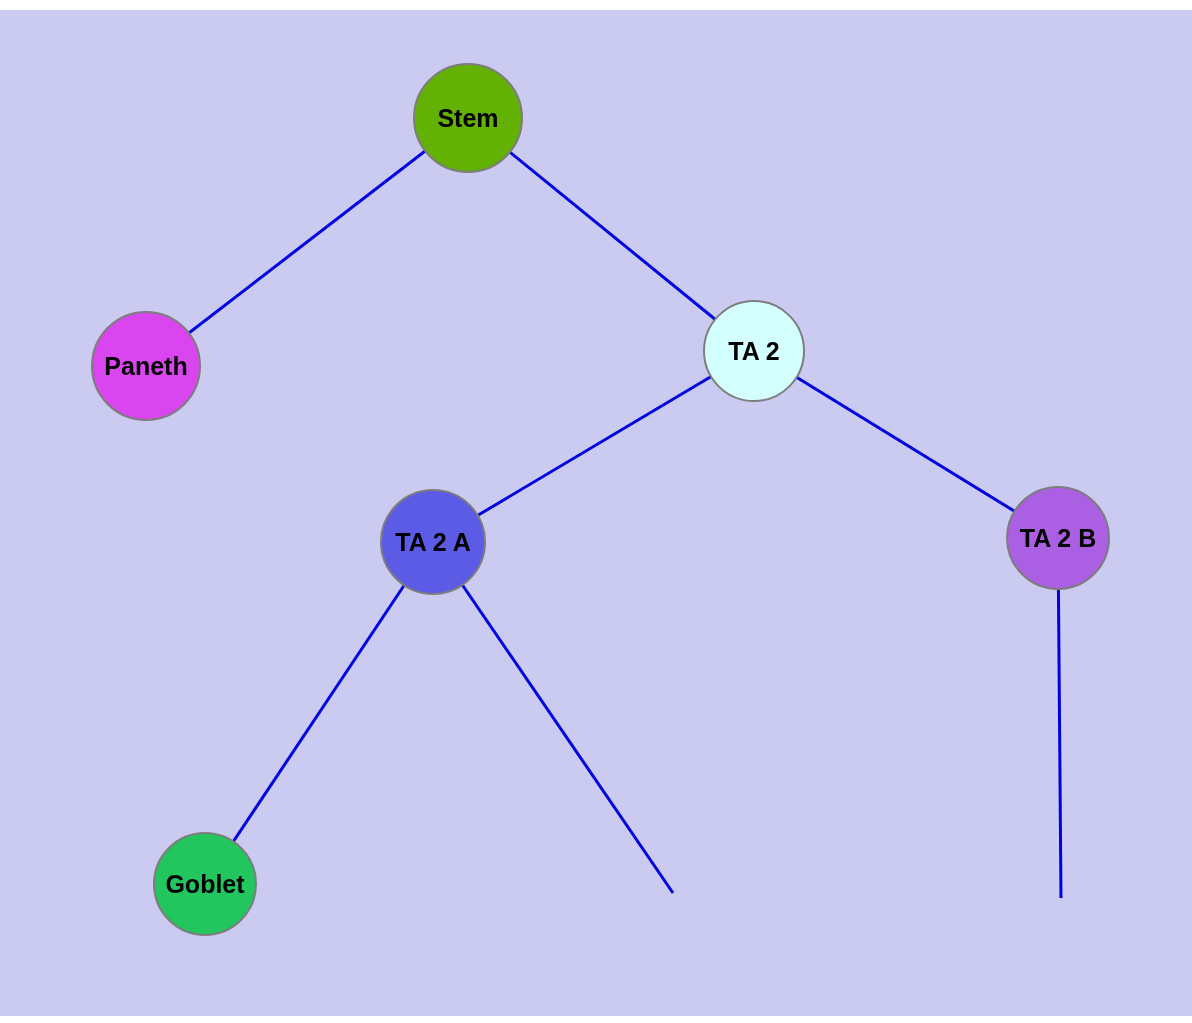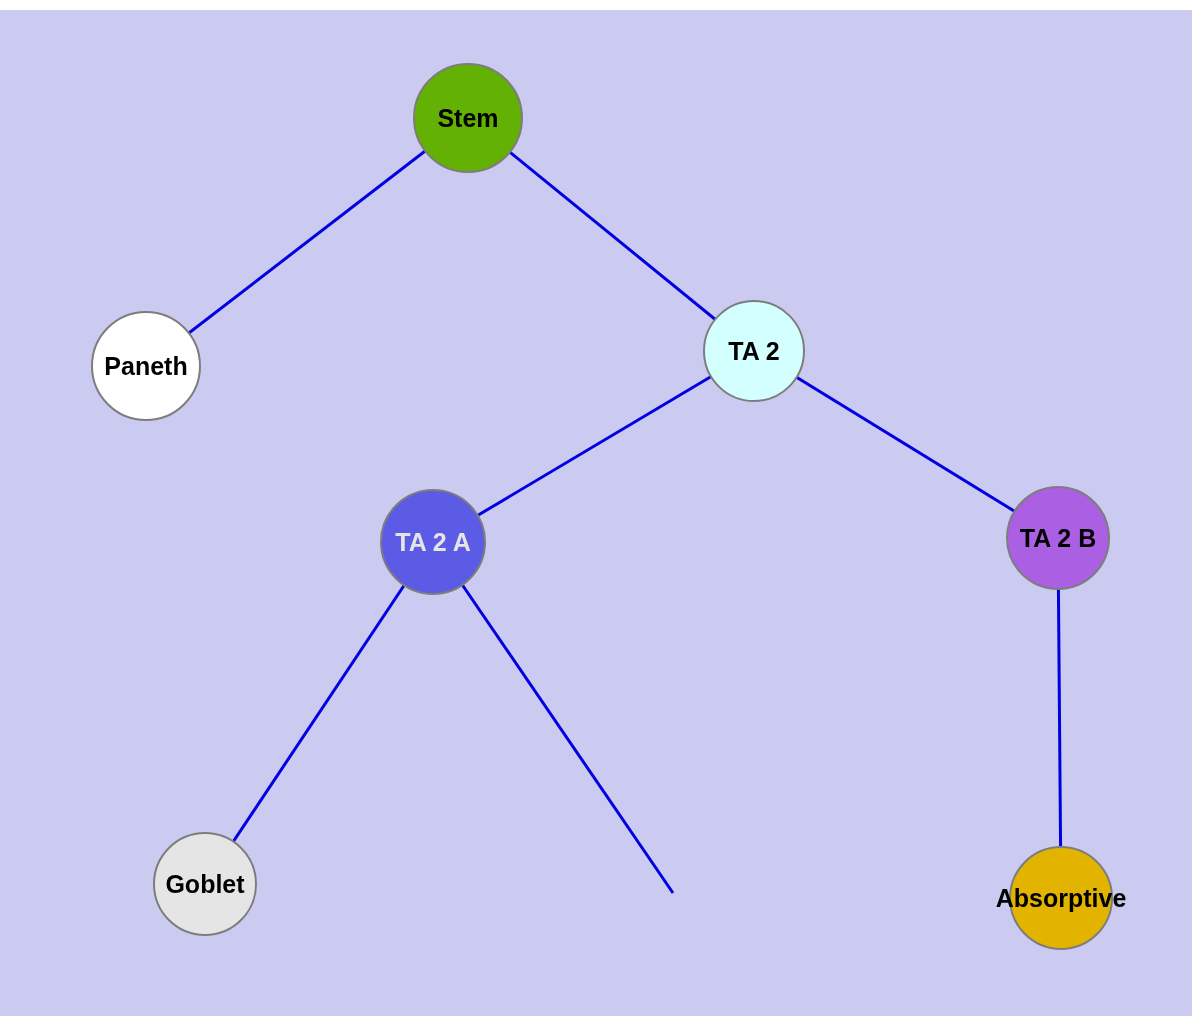--- a/index.html
+++ b/index.html
@@ -71,33 +71,30 @@
       <line x1="754" y1="351" x2="433" y2="542" stroke="#0000e0" stroke-width="3"></line>
       <line x1="754" y1="351" x2="1058" y2="538" stroke="#0000e0" stroke-width="3"></line>
       <line x1="433" y1="542" x2="205" y2="884" stroke="#0000e0" stroke-width="3"></line>
       <line x1="433" y1="542" x2="673" y2="893" stroke="#0000e0" stroke-width="3"></line>
       <line x1="1058" y1="538" x2="1061" y2="898" stroke="#0000e0" stroke-width="3"></line>
     </svg>
   <div class="node-layer" id="node-layer">
       <div class="node" style="left: 413px; top: 63px; width: 110px; height: 110px; background: rgb(99, 177, 3); border-color: rgb(125, 125, 125);">
         <span class="node-label" style="color: rgb(0, 0, 0);">Stem</span>
       </div>
-      <div class="node" style="left: 91px; top: 311px; width: 110px; height: 110px; background: #ffffff; border-color: rgb(125, 125, 125);">
+      <div class="node" style="left: 91px; top: 311px; width: 110px; height: 110px; background: #d946ef; border-color: rgb(125, 125, 125);">
         <span class="node-label" style="color: rgb(0, 0, 0);">Paneth</span>
       </div>
       <div class="node" style="left: 703px; top: 300px; width: 102px; height: 102px; background: rgb(212, 255, 255); border-color: rgb(125, 125, 125);">
         <span class="node-label" style="color: rgb(0, 0, 0);">TA 2</span>
       </div>
       <div class="node" style="left: 380px; top: 489px; width: 106px; height: 106px; background: rgb(91, 91, 230); border-color: rgb(125, 125, 125);">
-        <span class="node-label" style="color: #e5e5e5;">TA 2 A</span>
+        <span class="node-label" style="color: #000000;">TA 2 A</span>
       </div>
       <div class="node" style="left: 1006px; top: 486px; width: 104px; height: 104px; background: rgb(171, 95, 227); border-color: rgb(125, 125, 125);">
         <span class="node-label" style="color: #000000;">TA 2 B</span>
       </div>
-      <div class="node" style="left: 153px; top: 832px; width: 104px; height: 104px; background: #e5e5e5; border-color: rgb(125, 125, 125);">
+      <div class="node" style="left: 153px; top: 832px; width: 104px; height: 104px; background: #22c55e; border-color: rgb(125, 125, 125);">
         <span class="node-label" style="color: rgb(0, 0, 0);">Goblet</span>
-      </div>
-      <div class="node" style="left: 1009px; top: 846px; width: 104px; height: 104px; background: rgb(226, 180, 0); border-color: rgb(125, 125, 125);">
-        <span class="node-label" style="color: rgb(0, 0, 0);">Absorptive</span>
       </div>
     </div>
   <div class="page-strip bottom"></div>
 </div>
 
 </body></html>

